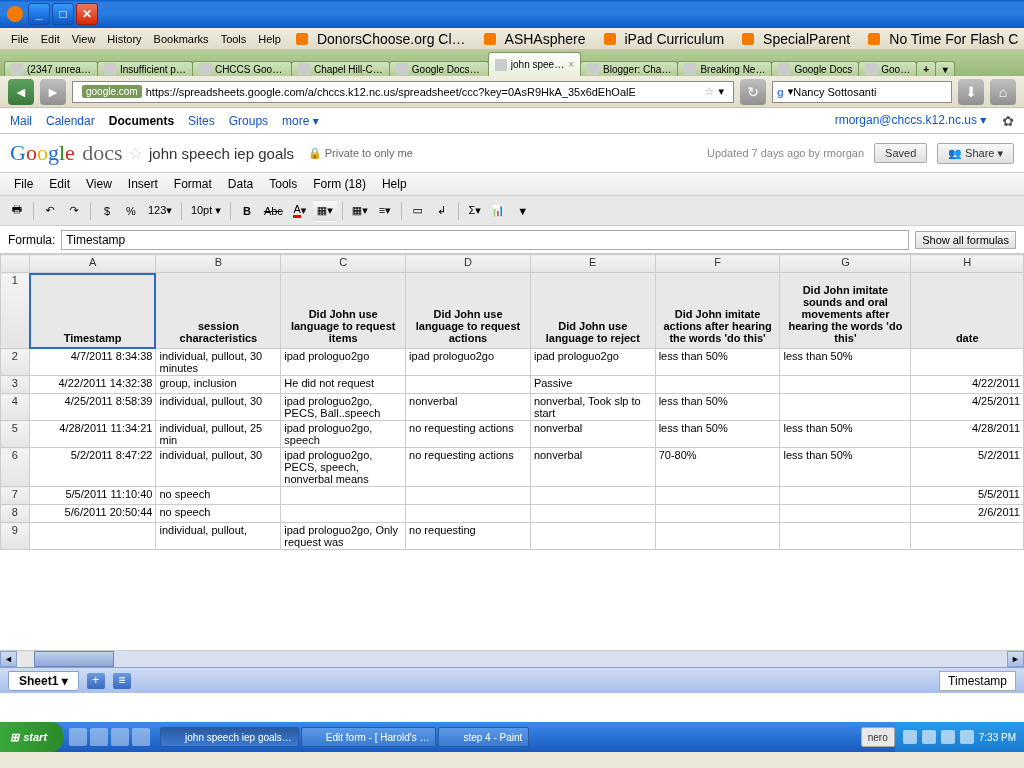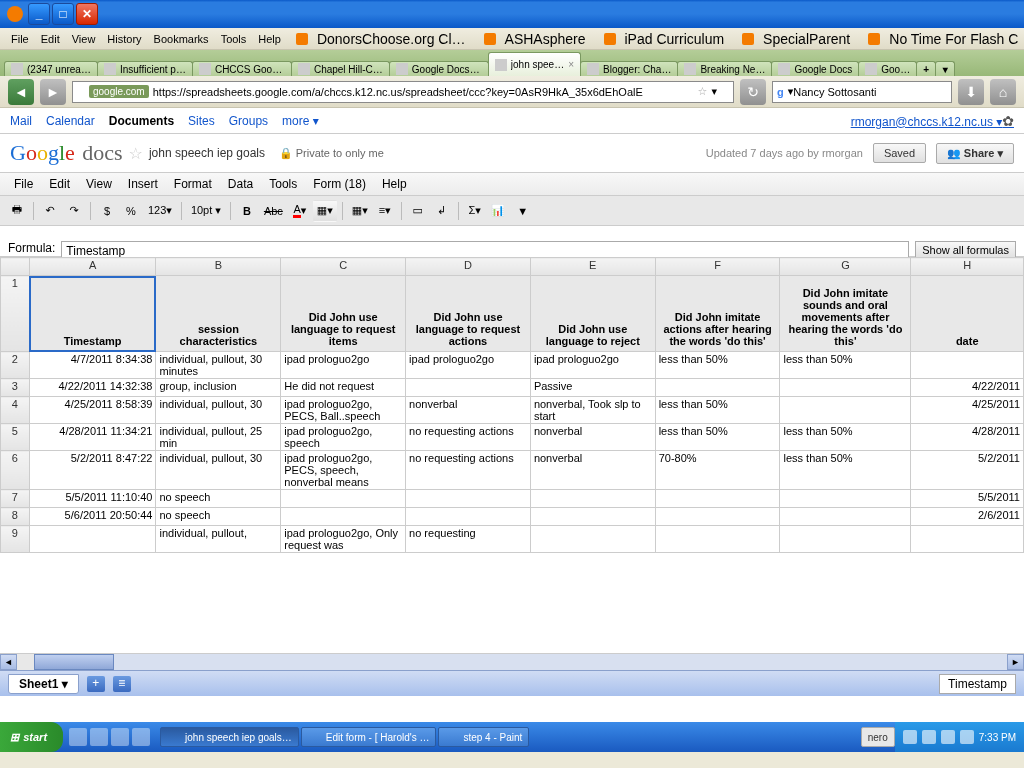--- a/index.html
+++ b/index.html
@@ -29,61 +29,61 @@
 .tab.active { background: linear-gradient(#fff,#e8f0dc); height: 24px; }
 .tab .favicon { width: 12px; height: 12px; background: #ccc; flex-shrink: 0; }
 .tab .x { margin-left: auto; font-size: 10px; color: #888; }
 .tab.add { min-width: 20px; max-width: 20px; justify-content: center; font-weight: bold; }
 .tab .txt { overflow: hidden; text-overflow: ellipsis; }
 
 
 .navbar { height: 32px; background: linear-gradient(#f0ede0,#e0dcc8); display: flex; align-items: center; padding: 0 8px; gap: 6px; border-bottom: 1px solid #c8c4b0; }
 .navbtn { width: 26px; height: 26px; border-radius: 4px; display: flex; align-items: center; justify-content: center; cursor: pointer; background: linear-gradient(#60a060,#3a7a3a); color: #fff; font-size: 14px; }
 .navbtn.grey { background: linear-gradient(#c0c0c0,#909090); }
-.urlbox { flex: 1; height: 22px; background: #fff; border: 1px solid #8a8a8a; display: flex; align-items: center; padding: 0 16px; font-size: 11px; }
+.urlbox { flex: 1; height: 22px; background: #fff; border: 1px solid #8a8a8a; display: flex; align-items: center; padding: 0 9px; font-size: 11px; }
 .urlbox .sitechip { background: #7a9a5a; color: #fff; padding: 1px 4px; border-radius: 2px; margin-right: 4px; font-size: 10px; }
 .urlbox .star { margin: 0 4px; color: #aaa; }
 .searchbox { width: 180px; height: 22px; background: #fff; border: 1px solid #8a8a8a; display: flex; align-items: center; padding: 0 4px; font-size: 11px; }
 .searchbox .g { color: #4285f4; font-weight: bold; margin-right: 4px; }
 
 
 .content { position: relative; height: 614px; background: #fff; overflow: hidden; }
 
 
 .gheader { height: 26px; display: flex; align-items: center; padding: 0 10px; font-size: 12px; border-bottom: 1px solid #ccc; }
 .gheader .tabs { display: flex; gap: 14px; }
 .gheader .tabs span { color: #1155cc; cursor: pointer; }
 .gheader .tabs span.active { color: #000; font-weight: bold; }
-.gheader .right { margin-left: auto; display: flex; align-items: flex-end; gap: 0; color: #1155cc; text-decoration: underline; }
+.gheader .right { margin-left: auto; display: flex; align-items: flex-start; gap: 16px; color: #1155cc; }
 .gheader .gear { color: #555; font-size: 14px; }
 
 
 .doctitle { height: 38px; display: flex; align-items: center; padding: 0 10px; }
 .doctitle .logo { font-family: Georgia, serif; font-size: 22px; }
 .doctitle .logo .b { color: #1a6dd6; } .doctitle .logo .r { color: #d62a1a; } .doctitle .logo .y { color: #e8b200; } .doctitle .logo .g { color: #2a8a2a; }
 .doctitle .docs { color: #666; margin-left: 2px; }
 .doctitle .star { color: #ccc; margin: 0 6px; font-size: 16px; }
-.doctitle .name { font-size: 12px; color: #333; }
+.doctitle .name { font-size: 15px; color: #333; }
 .doctitle .priv { margin-left: 14px; font-size: 11px; color: #666; }
 .doctitle .priv .lock { color: #b8942a; margin-right: 3px; }
 .doctitle .rightinfo { margin-left: auto; display: flex; align-items: center; gap: 10px; font-size: 11px; color: #888; }
 .dbtn { background: linear-gradient(#f8f8f8,#e0e0e0); border: 1px solid #aaa; border-radius: 2px; padding: 3px 10px; font-size: 11px; cursor: pointer; color: #333; }
-.dbtn.share { font-weight: bold; text-align: center; }
+.dbtn.share { font-weight: normal; text-align: center; }
 
 
 .gmenu { height: 24px; background: linear-gradient(#f8f8f8,#ececec); border-top: 1px solid #ccc; border-bottom: 1px solid #ccc; display: flex; align-items: center; padding: 0 6px; font-size: 12px; }
 .gmenu span { padding: 3px 8px; cursor: pointer; }
 
 
 .gtoolbar { height: 30px; background: #e8e8e8; border-bottom: 1px solid #ccc; display: flex; align-items: center; padding: 0 6px; gap: 2px; }
 .tbtn { min-width: 22px; height: 22px; border: 1px solid transparent; border-radius: 2px; display: flex; align-items: center; justify-content: center; cursor: pointer; font-size: 11px; padding: 0 3px; }
 .tsep { width: 1px; height: 18px; background: #bbb; margin: 0 3px; }
 
 
-.formulabar { height: 28px; display: flex; align-items: flex-start; padding: 15px 8px; gap: 6px; border-bottom: 1px solid #ccc; font-size: 12px; }
+.formulabar { height: 28px; display: flex; align-items: center; padding: 4px 8px; gap: 6px; border-bottom: 1px solid #ccc; font-size: 12px; }
 .formulabar input { flex: 1; height: 20px; border: 1px solid #aaa; padding: 0 4px; font-size: 12px; }
 .formulabar .showall { border: 1px solid #aaa; padding: 2px 6px; font-size: 11px; background: linear-gradient(#f8f8f8,#e0e0e0); cursor: pointer; }
 
 
 .gridwrap { position: relative; height: 396px; overflow: hidden; }
 table.sheet { border-collapse: collapse; width: 100%; table-layout: fixed; }
 table.sheet th, table.sheet td { border: 1px solid #ccc; font-size: 11px; vertical-align: top; padding: 1px 3px; text-align: left; overflow: hidden; }
 table.sheet th { background: linear-gradient(#f4f4f4,#e4e4e4); text-align: center; font-weight: normal; color: #333; height: 18px; }
 table.sheet th.rowh { width: 28px; background: linear-gradient(#f4f4f4,#e4e4e4); text-align: center; }
 table.sheet td { background: #fff; }

